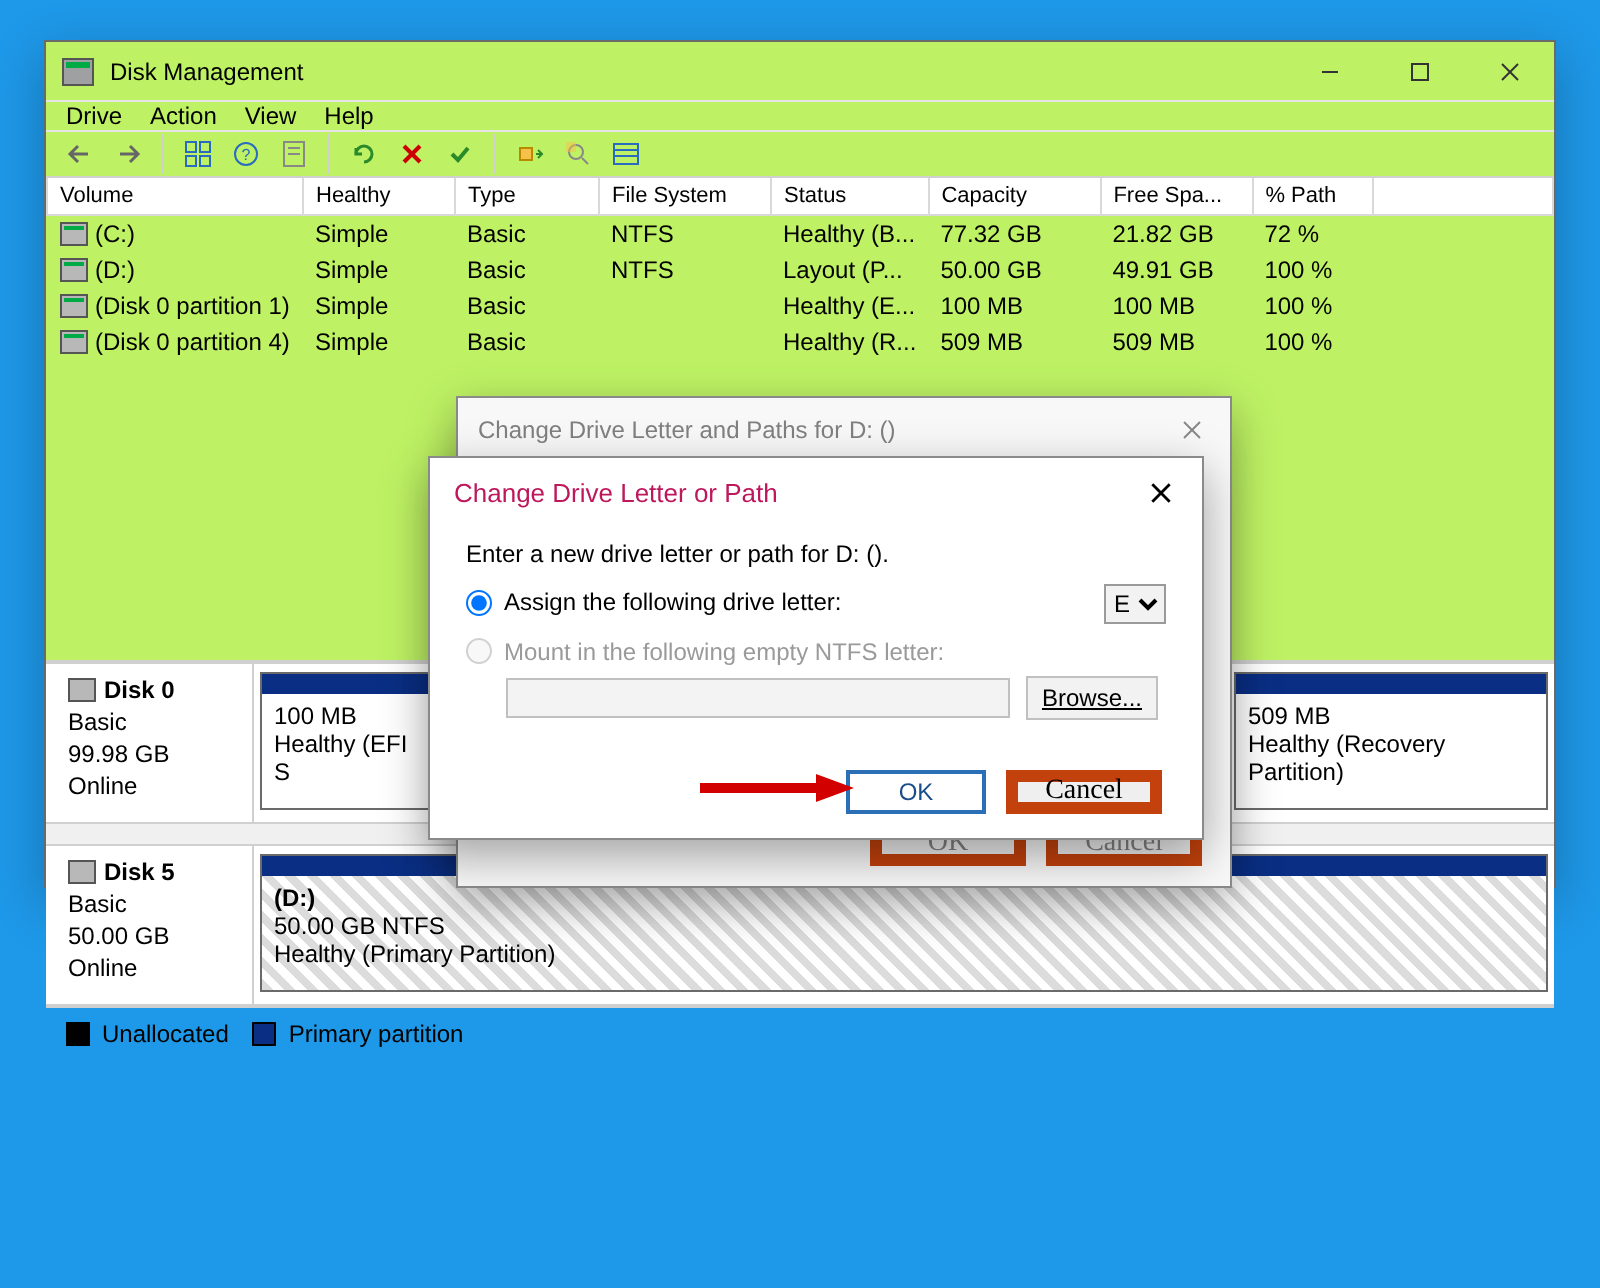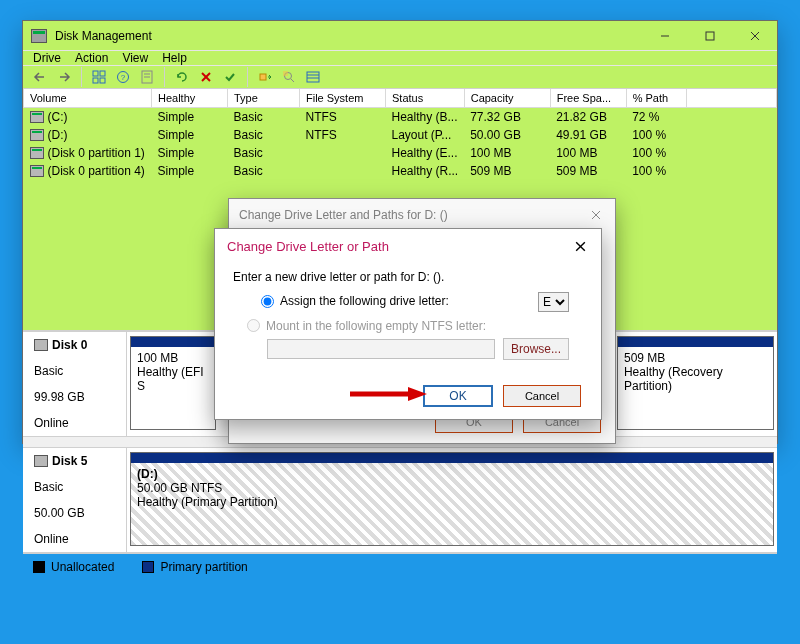--- a/index.html
+++ b/index.html
@@ -81,21 +81,21 @@
 
   
   .disks { padding: 0; border-top: 1px solid #d0d0d0; }
   .diskrow {
     display: flex; border-bottom: 1px solid #d0d0d0;
     min-height: 80px; background:#fff;
   }
   .diskinfo {
     width: 104px; padding: 6px 8px;
     border-right: 1px solid #d0d0d0; font-size: 12px;
-    display:flex; flex-direction:column; gap:12px;
+    display:flex; flex-direction:column; gap:2px;
     border-left: 3px solid #fff;
   }
   .diskinfo .dicon {
     display:inline-block; width:14px;height:12px;background:#b8b8b8;border:1px solid #555;margin-right:4px;vertical-align:-2px;
   }
   .diskinfo b { font-weight:600; }
   .partmap {
     flex:1; padding: 4px 3px 6px 3px; display:flex; gap:3px; background:#fff;
   }
   .part {
@@ -106,21 +106,21 @@
   .part .stripe {
     position:absolute; left:0; right:0; top:0; height:10px; background:#0a2e83;
   }
   .part.hatched {
     background-image: repeating-linear-gradient(45deg,#dcdcdc 0 4px,#fff 4px 8px);
   }
   .gaprow { height: 11px; background:#f0f0f0; border-bottom:1px solid #d0d0d0;}
 
   
   .legend {
-    display:flex; gap:28px; align-items:center;
+    display:flex; gap:12px; align-items:center;
     padding: 6px 10px; border-top:1px solid #d0d0d0;
     font-size:12px;
   }
   .swatch { width:12px; height:12px; border:1px solid #000; display:inline-block; margin-right:6px; vertical-align:-2px;}
   .swatch.unalloc { background:#000; }
   .swatch.primary { background:#0a2e83; }
 
   
   .dialog {
     position: absolute; background: #fff; border: 1px solid #8a8a8a;
@@ -130,45 +130,45 @@
   .dlg-back {
     left: 228px; top: 198px; width: 388px; height: 246px;
     background:#f8f8f8; color:#808080; z-index:5;
   }
   .dlg-back .dlg-title {
     padding: 7px 10px; font-size:12px; color:#808080;
     display:flex; justify-content:space-between; align-items:center;
   }
   .dlg-back .dlg-btnrow { position:absolute; right:14px; bottom:10px; display:flex; gap:10px;}
   .dlg-btn {
-    min-width:78px; height:22px; border:1px solid #c2410c; background:#efefef;
-    font-size:11px; display:flex;align-items:center;justify-content:center;
+    min-width:78px; height:22px; border:6px solid #c2410c; background:#efefef;
+    font-size:14px; display:flex;align-items:center;justify-content:center;font-family:Liberation Serif, serif;
   }
   .close-x { width:18px;height:18px; display:flex;align-items:center;justify-content:center;}
 
   .dlg-front {
     left: 214px; top: 228px; width: 388px; height: 192px;
     z-index:6;
   }
   .dlg-front .dlg-title {
     padding: 8px 12px 6px; font-size:13px; color:#be185d;
     display:flex; justify-content:space-between; align-items:center;
   }
   .dlg-front .dlg-body { padding: 6px 18px 0; line-height:1.7; }
-  .dlg-front .row { display:flex; align-items:center; gap:6px; margin:2px 14px;}
+  .dlg-front .row { display:flex; align-items:center; gap:6px; margin:2px 0;}
   .dlg-front input[type=radio] { margin:0; }
   .dlg-front .disabled { color:#9a9a9a; }
   .dlg-front select {
     font-size:12px; height:20px; border:1px solid #9a9a9a; background:#f2f2f2;
   }
   .dlg-front .pathbox {
     width:252px; height:20px; border:1px solid #c0c0c0; background:#f3f3f3; margin-left:20px;
   }
-  .browse { min-width:66px; height:22px; border:1px solid #c0c0c0; color:#7f1d1d;
-            background:#f2f2f2;font-size:12px;display:flex;align-items:center;justify-content:center;}
+  .browse { min-width:66px; height:22px; border:1px solid #c0c0c0; color:#000000;
+            background:#f2f2f2;font-size:12px;display:flex;align-items:center;justify-content:center;text-decoration:underline;}
   .dlg-front .dlg-btnrow { position:absolute; right:20px; bottom:12px; display:flex; gap:10px;}
   .okbtn { min-width:70px; height:22px; border:2px solid #2b6fb6; color:#1a4e8a;
            background:#fff;font-size:12px;display:flex;align-items:center;justify-content:center;}
 
   
   .arrow {
     position:absolute; left:348px; top:386px; width:80px; height:16px; z-index:9;
     pointer-events:none;
   }
 </style>

